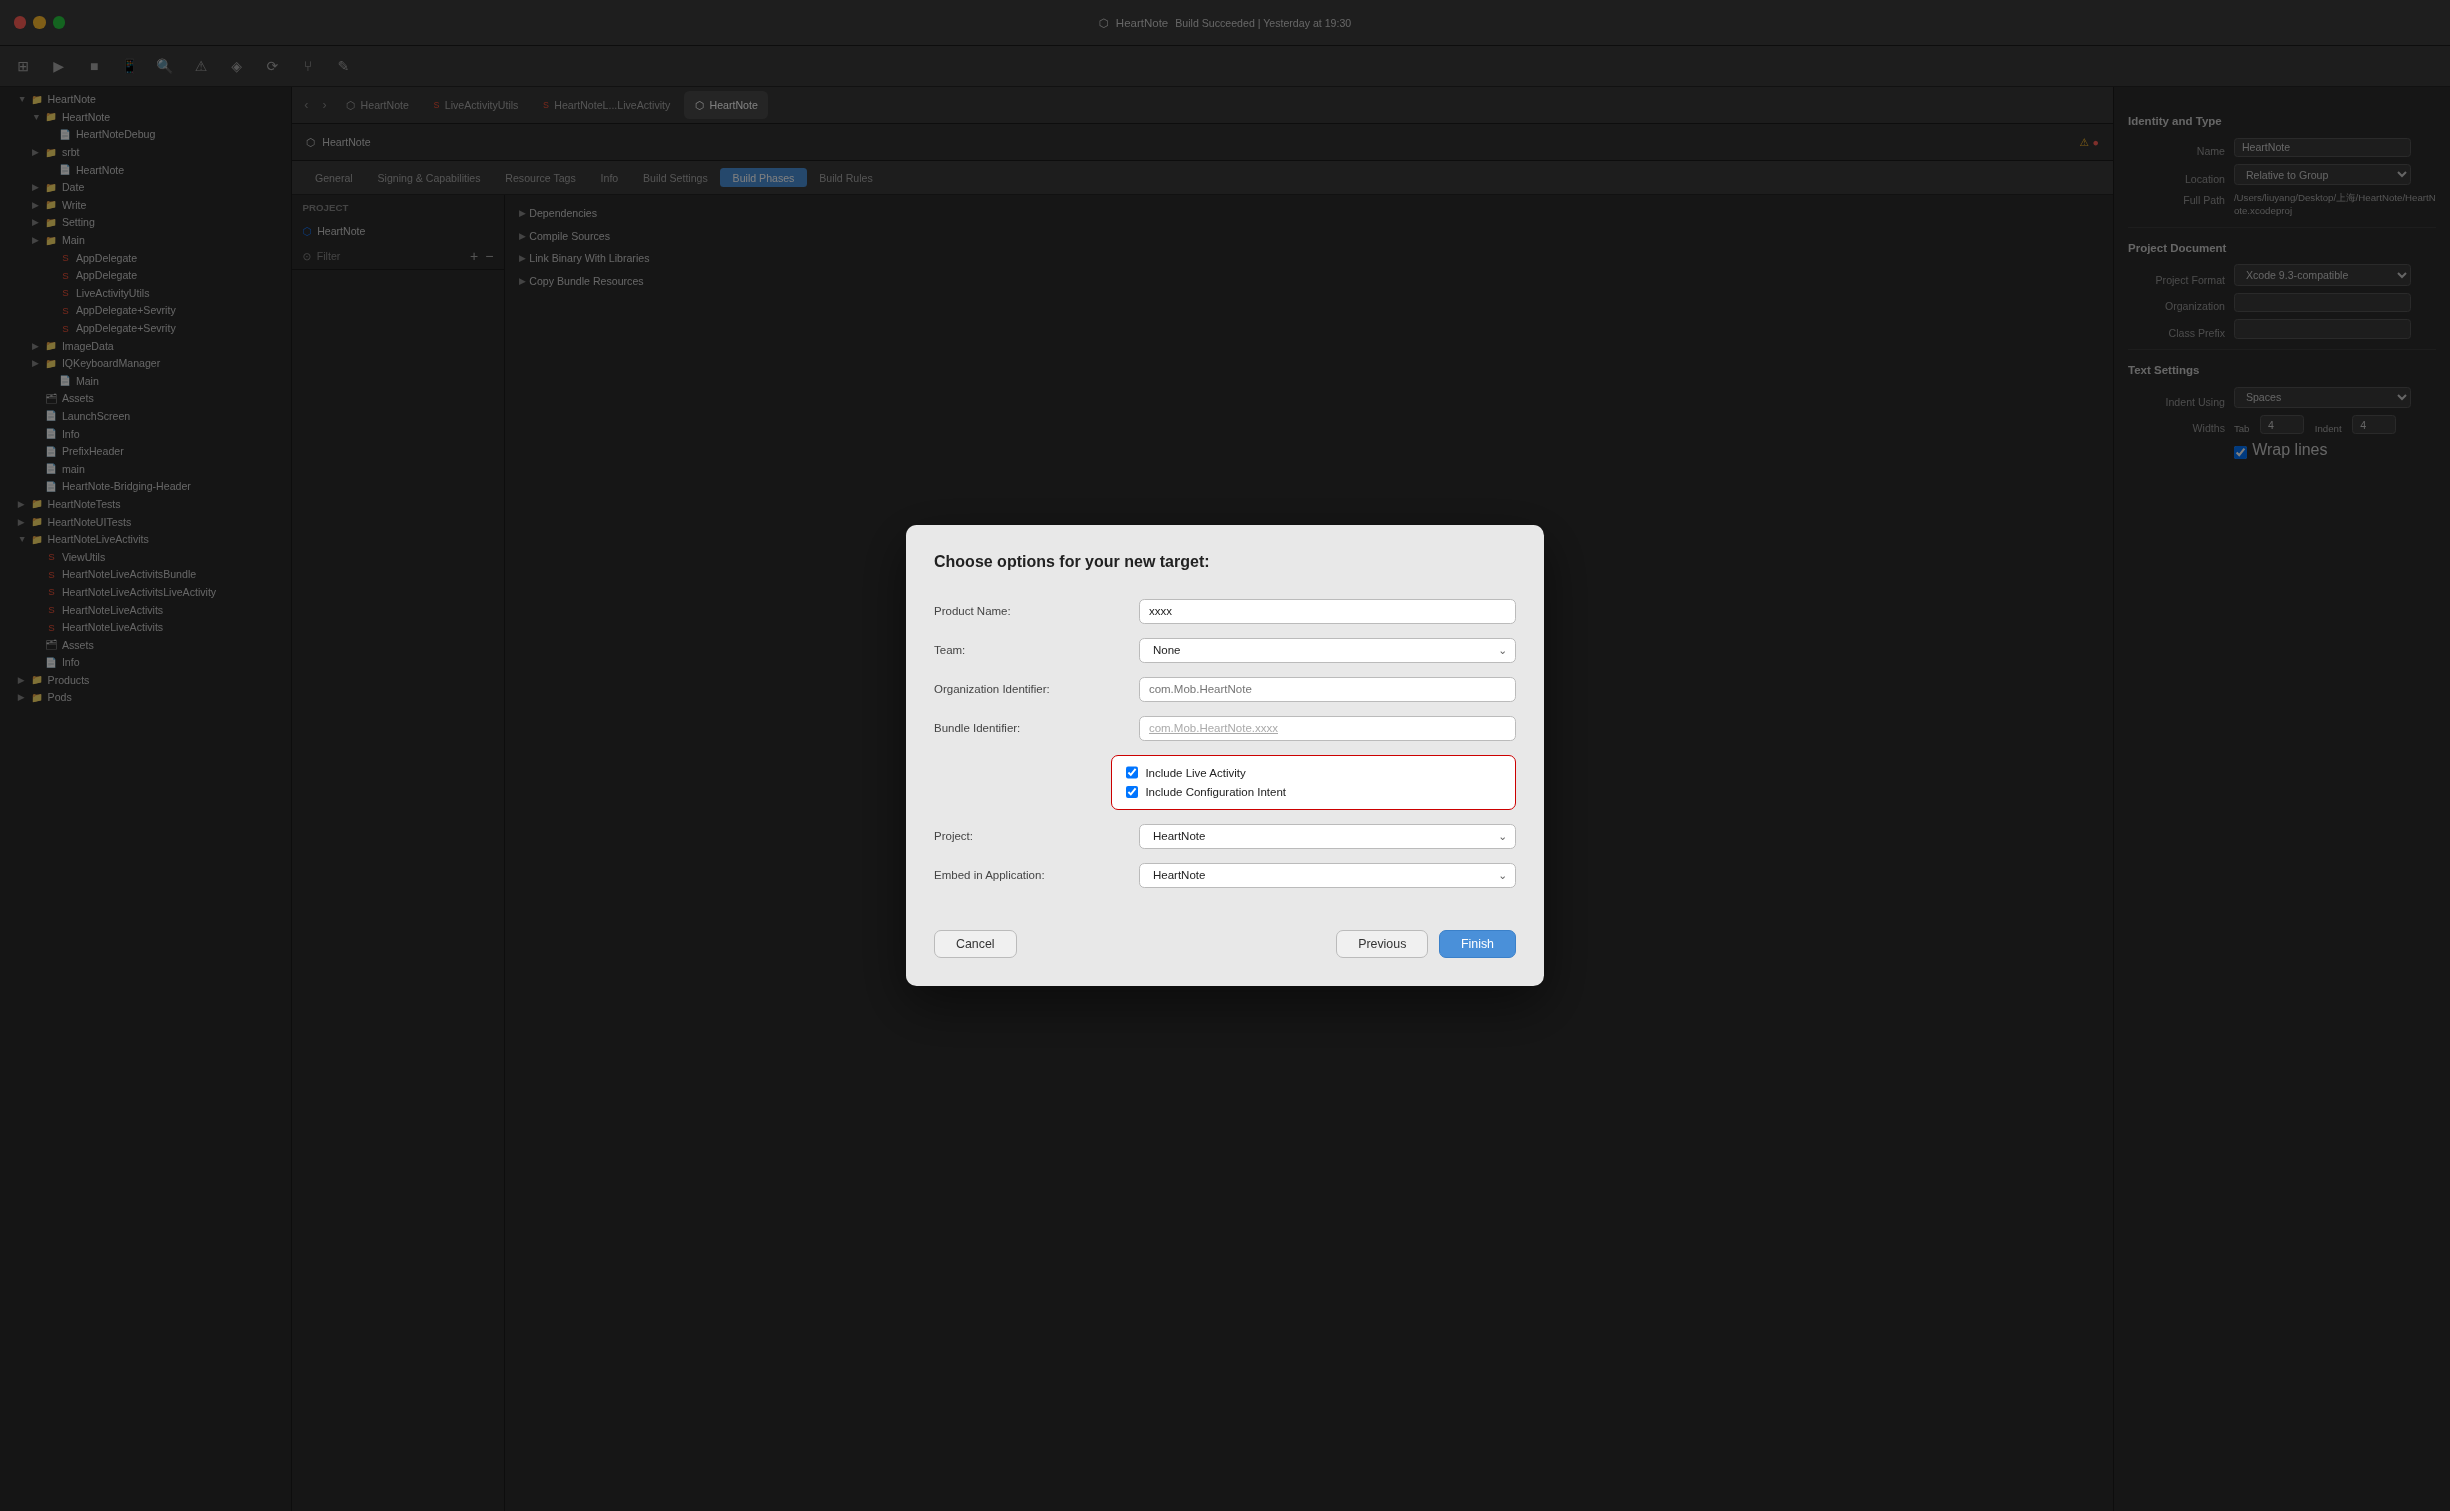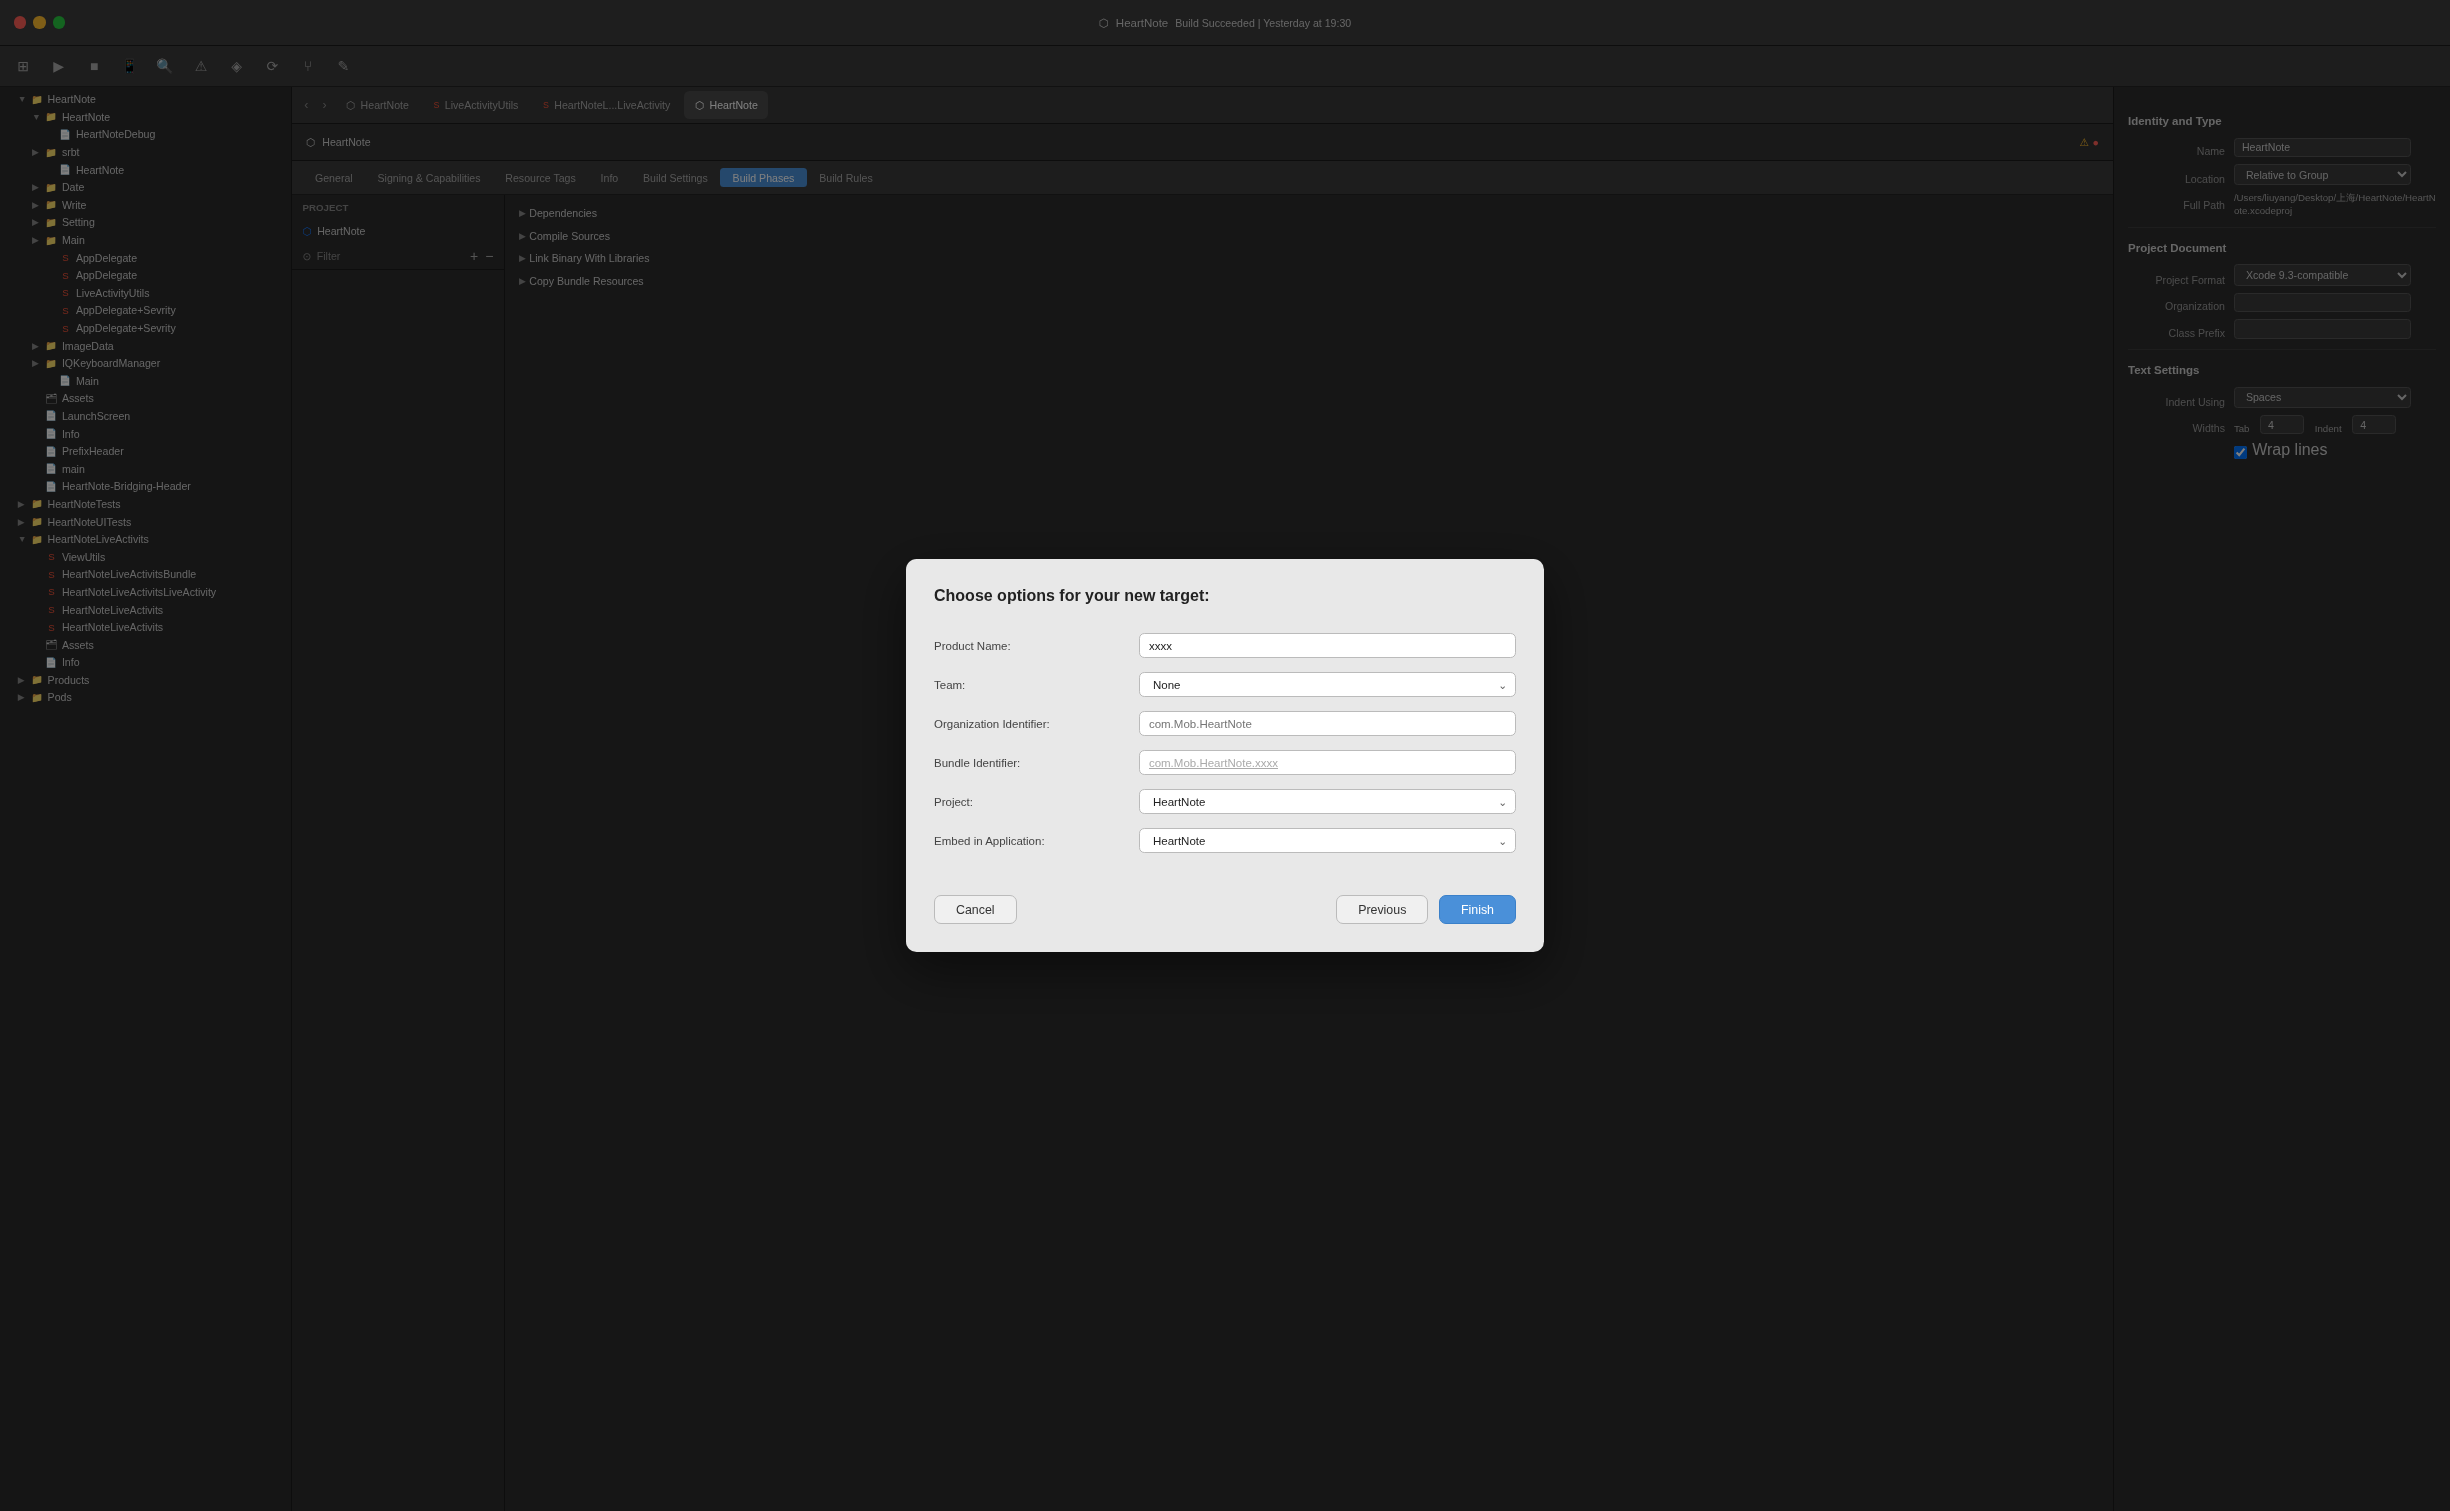--- a/index.html
+++ b/index.html
@@ -724,21 +724,21 @@
     <div class="panel-row">
       <span class="panel-label">Name</span>
       <input class="panel-input" type="text" value="HeartNote" style="">
     </div>
     <div class="panel-row">
       <span class="panel-label">Location</span>
       <select class="panel-select">
         <option>Relative to Group</option>
       </select>
     </div>
-    <div class="panel-row" style="align-items:center;">
+    <div class="panel-row" style="align-items:flex-start;">
       <span class="panel-label" style="margin-top:1.8px;">Full Path</span>
       <span class="panel-value" style="font-size:9.7px;color:#aaa;word-break:break-all;">/Users/liuyang/Desktop/上海/HeartNote/HeartNote.xcodeproj</span>
     </div>
     <div class="divider"></div>
     <div class="panel-section-title">Project Document</div>
     <div class="panel-row">
       <span class="panel-label">Project Format</span>
       <select class="panel-select">
         <option>Xcode 9.3-compatible</option>
       </select>
@@ -797,20 +797,30 @@
       <div class="form-row">
         <label class="form-label">Organization Identifier:</label>
         <input class="form-input placeholder" type="text" placeholder="com.Mob.HeartNote" style="">
       </div>
 
       <div class="form-row">
         <label class="form-label">Bundle Identifier:</label>
         <input class="form-input placeholder" type="text" style="color: rgb(170, 170, 170); text-decoration: underline;" value="com.Mob.HeartNote.xxxx">
       </div>
 
+      <div class="checkbox-group">
+        <div class="checkbox-row">
+          <input type="checkbox" checked="" style="">
+          <span>Include Live Activity</span>
+        </div>
+        <div class="checkbox-row">
+          <input type="checkbox" checked="" style="">
+          <span>Include Configuration Intent</span>
+        </div>
+      </div>
 
       <div class="form-row">
         <label class="form-label">Project:</label>
         <div class="form-select-wrapper">
           <select class="form-select" style="width:100%;height:25px;">
             <option>HeartNote</option>
           </select>
         </div>
       </div>
 

